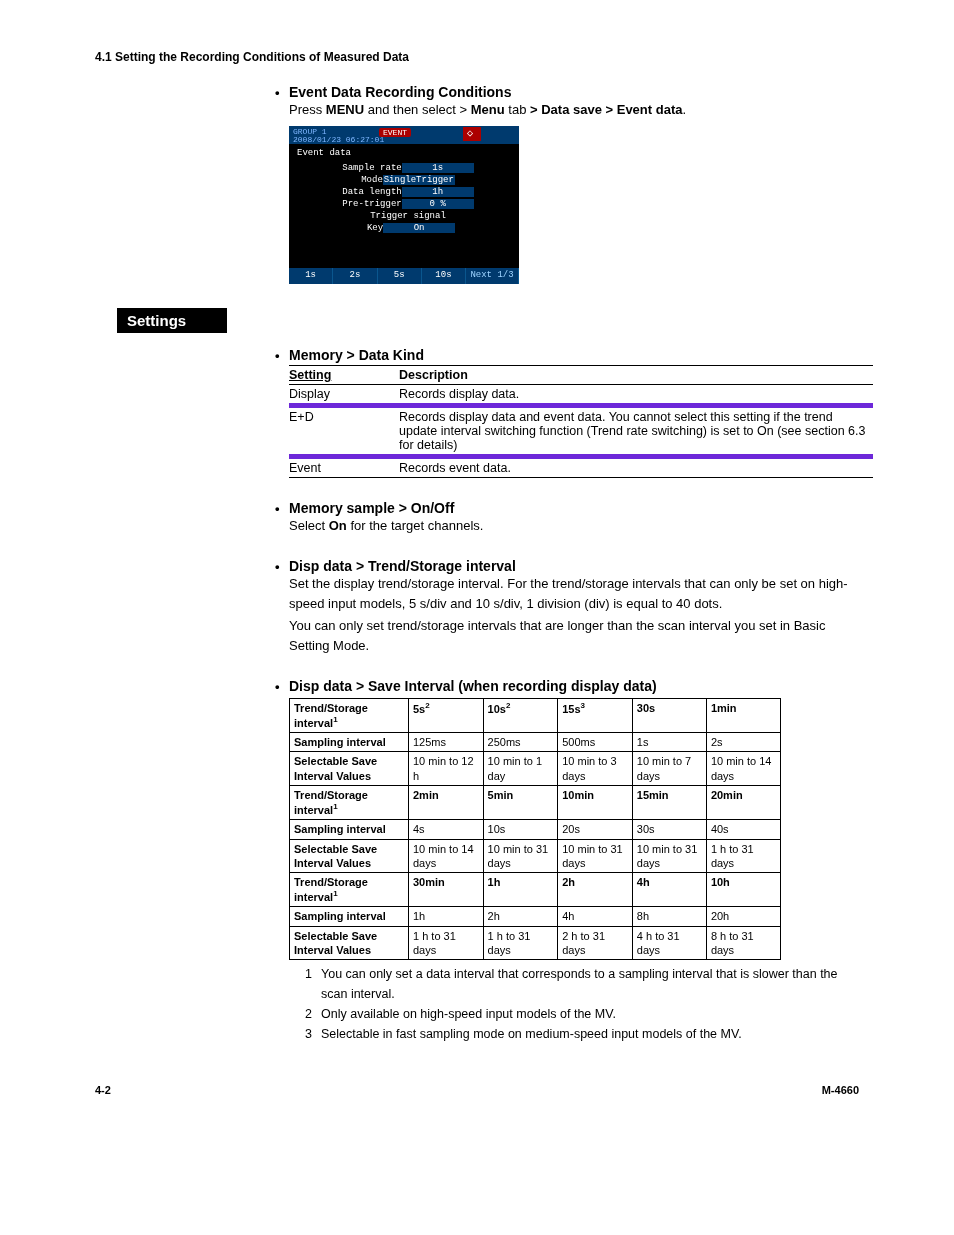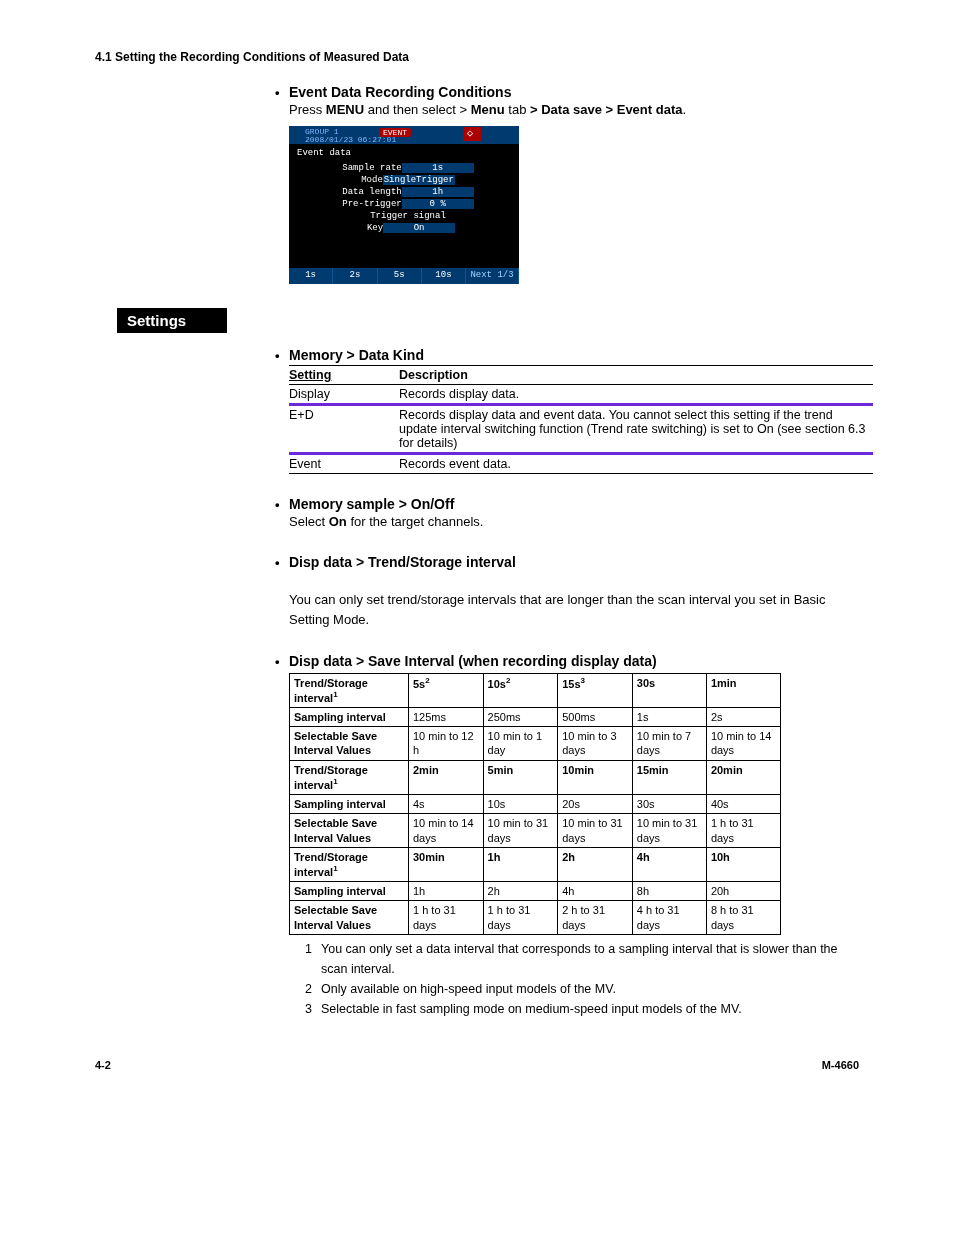--- a/index.html
+++ b/index.html
@@ -45,21 +45,21 @@
     margin-left: 14px;
     margin-top: 6px;
     width: 230px;
     background: #000;
     color: #fff;
     font-family: "Courier New", monospace;
     font-size: 9px;
   }
   .ss-top {
     background: #003a6e;
-    padding: 2px 16px;
+    padding: 2px 4px;
     position: relative;
     height: 18px;
     box-sizing: border-box;
   }
   .ss-top-g { color:#7db6ff; font-size:8px; line-height:1; }
   .ss-badge {
     position: absolute; left: 90px; top: 2px;
     background: #ac0000; color:#fff; padding: 0 4px; font-size:8px; border-radius:2px;
   }
   .ss-icon {
@@ -97,21 +97,21 @@
     font-size: 12.5px;
   }
   table.data-kind th {
     text-align: left;
     border-top: 1px solid #000;
     border-bottom: 1px solid #000;
     padding: 2px 0;
     font-weight: bold;
   }
   table.data-kind td {
-    border-bottom: 3px solid #6d28d9;
+    border-bottom: 5px solid #6d28d9;
     padding: 2px 0;
     vertical-align: top;
   }
   table.data-kind tr:last-child td { border-bottom: 1px solid #000; }
   .col-setting { width: 110px; text-decoration: underline; }
 
   table.intervals {
     border-collapse: collapse;
     margin-left: 14px;
     margin-top: 4px;
@@ -232,21 +232,22 @@
       <div class="bullet-h">Memory sample &gt; On/Off</div>
     </div>
     <div class="subtext">
       <span>Select </span><b>On</b><span> for the target channels.</span>
     </div>
 
     <div class="bullet-row" style="margin-top:22px">
       <div class="bullet">•</div>
       <div class="bullet-h">Disp data &gt; Trend/Storage interval</div>
     </div>
-    <div class="subtext" style="margin-top:20px">You can only set trend/storage intervals that are longer than the scan interval you set in Basic Setting Mode.</div>
+    <div class="subtext">Set the display trend/storage interval. For the trend/storage intervals that can only be set on high-speed input models, 5 s/div and 10 s/div, 1 division (div) is equal to 40 dots.</div>
+    <div class="subtext" style="margin-top:1px">You can only set trend/storage intervals that are longer than the scan interval you set in Basic Setting Mode.</div>
 
     <div class="bullet-row" style="margin-top:22px">
       <div class="bullet">•</div>
       <div class="bullet-h">Disp data &gt; Save Interval (when recording display data)</div>
     </div>
 
     <table class="intervals">
 
       <tbody>
           <tr>

